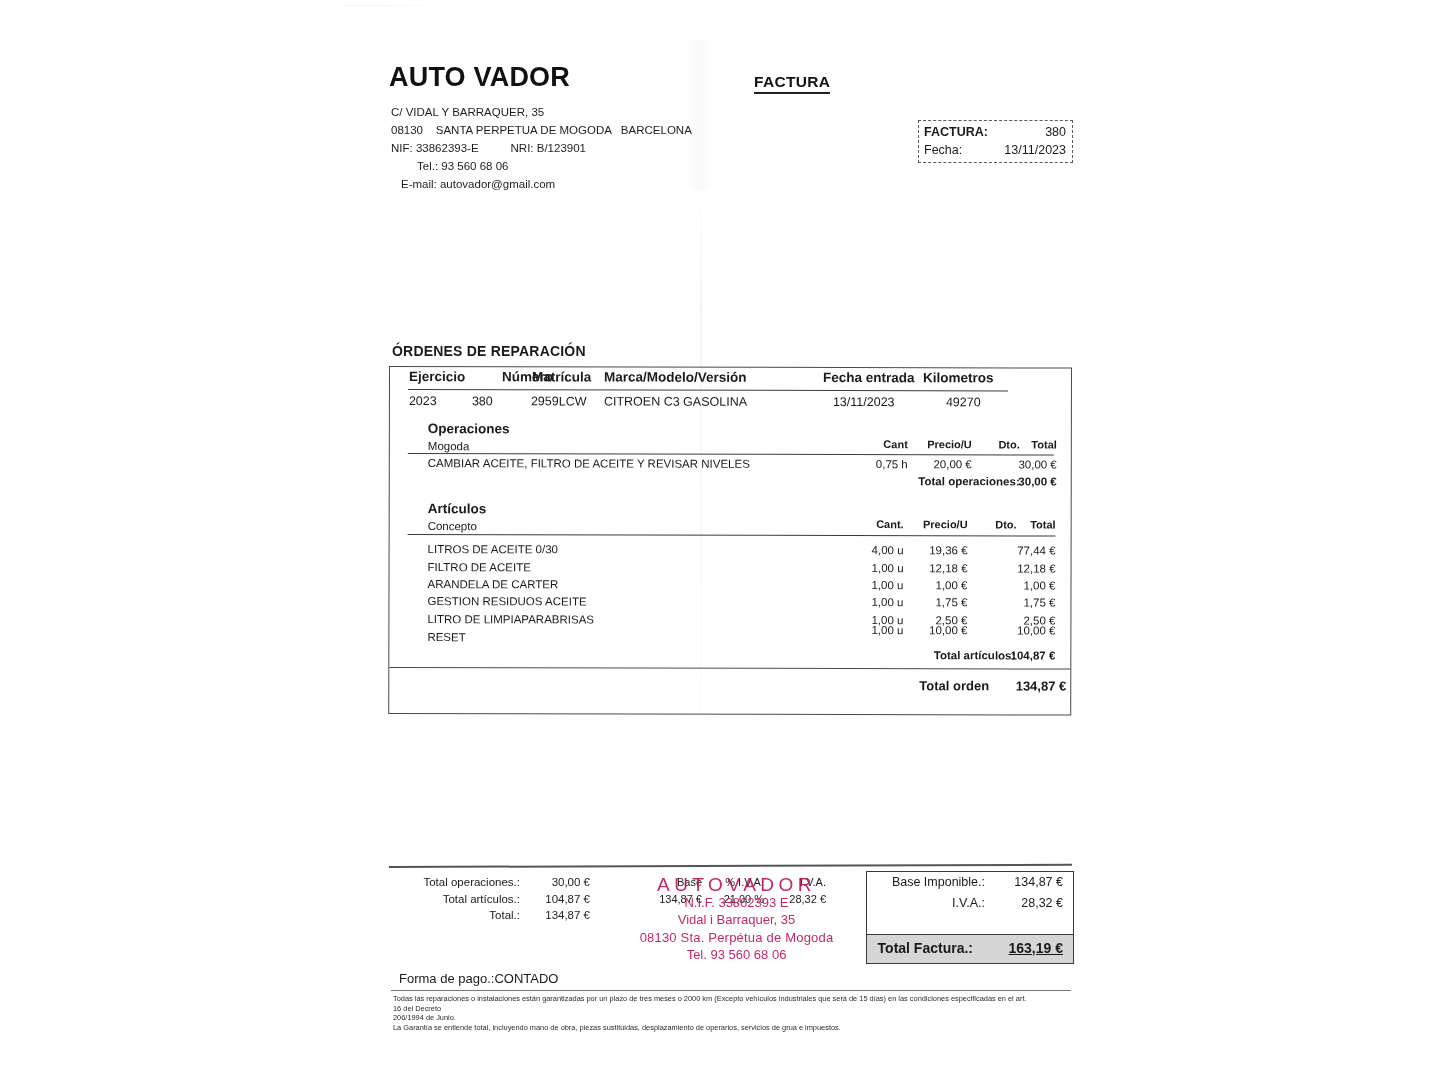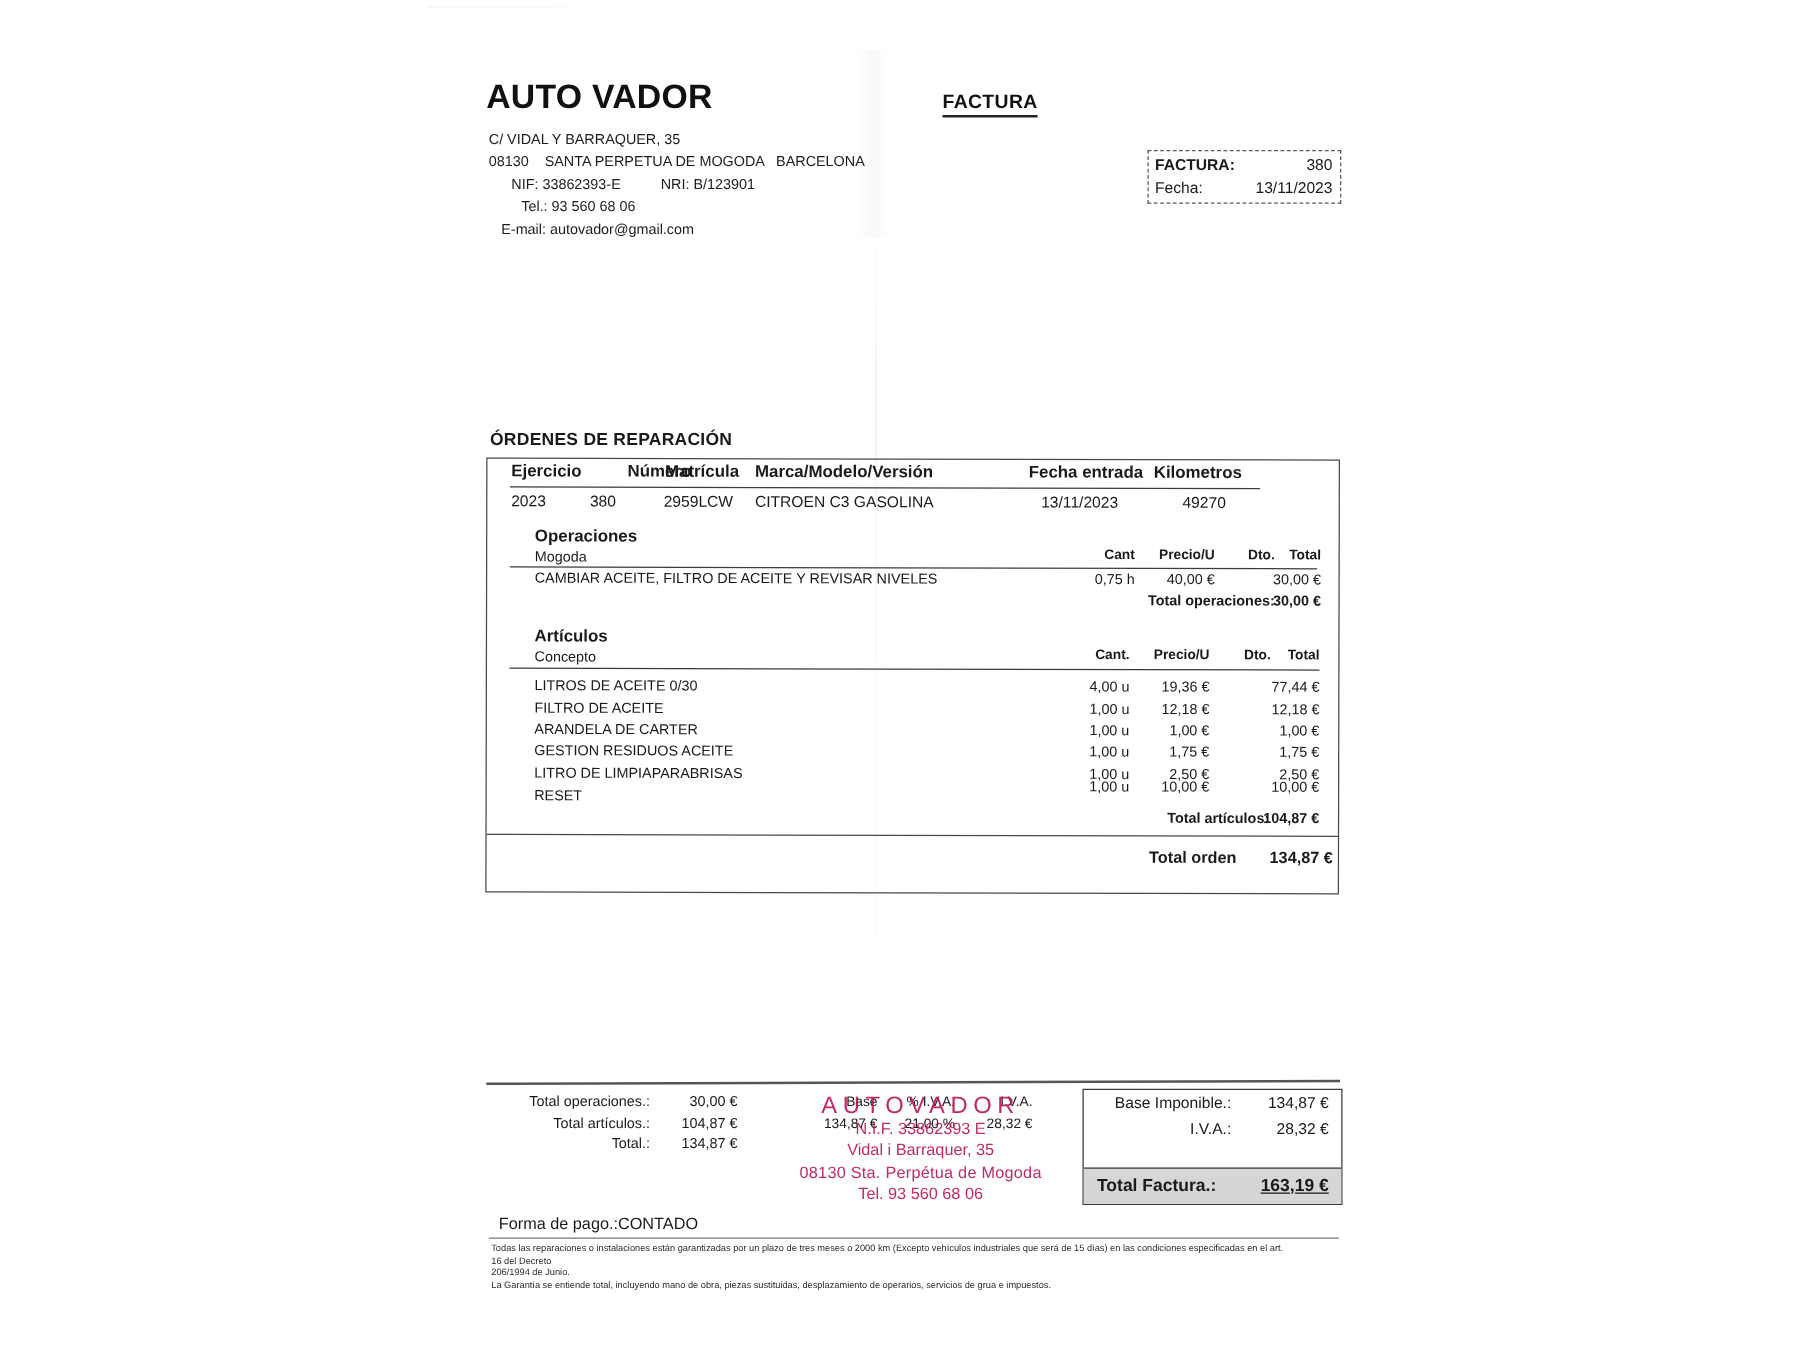--- a/index.html
+++ b/index.html
@@ -85,21 +85,21 @@
   .company-addr {
     left: 391px; top: 103px;
     font-size: 11.5px;
     color: #1d1d1d;
     line-height: 18px;
     white-space: nowrap;
   }
   .addr-line { display: block; white-space: pre; }
   .addr-l1 { margin-left: 0px; }
   .addr-l2 { margin-left: 0px; }
-  .addr-l3 { margin-left: 18px; }
+  .addr-l3 { }
   .addr-l4 { margin-left: 26px; }
   .addr-l5 { margin-left: 10px; }
 
   .doc-type {
     left: 754px; top: 73px;
     font-size: 15.5px;
     font-weight: bold;
     color: #111;
     border-bottom: 2px solid #222;
     padding-bottom: 1px;
@@ -421,21 +421,21 @@
       <div class="colhead x-cant" style="top:70px; left:456px; text-align:right;">Cant</div>
       <div class="colhead x-precio" style="top:70px; left:516px; text-align:right;">Precio/U</div>
       <div class="colhead x-dto" style="top:70px; left:586px; text-align:right;">Dto.</div>
       <div class="colhead x-total" style="top:70px; left:599px; text-align:right;">Total</div>
 
       <div class="rule" style="top:86px; left:18px; width:646px;"></div>
 
       <div class="lineitem" style="top:90px;">
         <span class="desc">CAMBIAR ACEITE, FILTRO DE ACEITE Y REVISAR NIVELES</span>
         <span class="cant x-cant" style="left:456px;">0,75 h</span>
-        <span class="precio x-precio" style="left:516px;">40,00 €</span>
+        <span class="precio x-precio" style="left:516px;">20,00 €</span>
         <span class="dto x-dto" style="left:586px;"></span>
         <span class="total x-total" style="left:599px;">30,00 €</span>
       </div>
 
       <div class="subtotal-row" style="top:107px;">
         <span class="lbl" style="left:430px; width:200px;">Total operaciones:</span>
         <span class="val x-total" style="left:599px;">30,00 €</span>
       </div>
 
       <div class="sub-title" style="top:134px;">Artículos</div>

